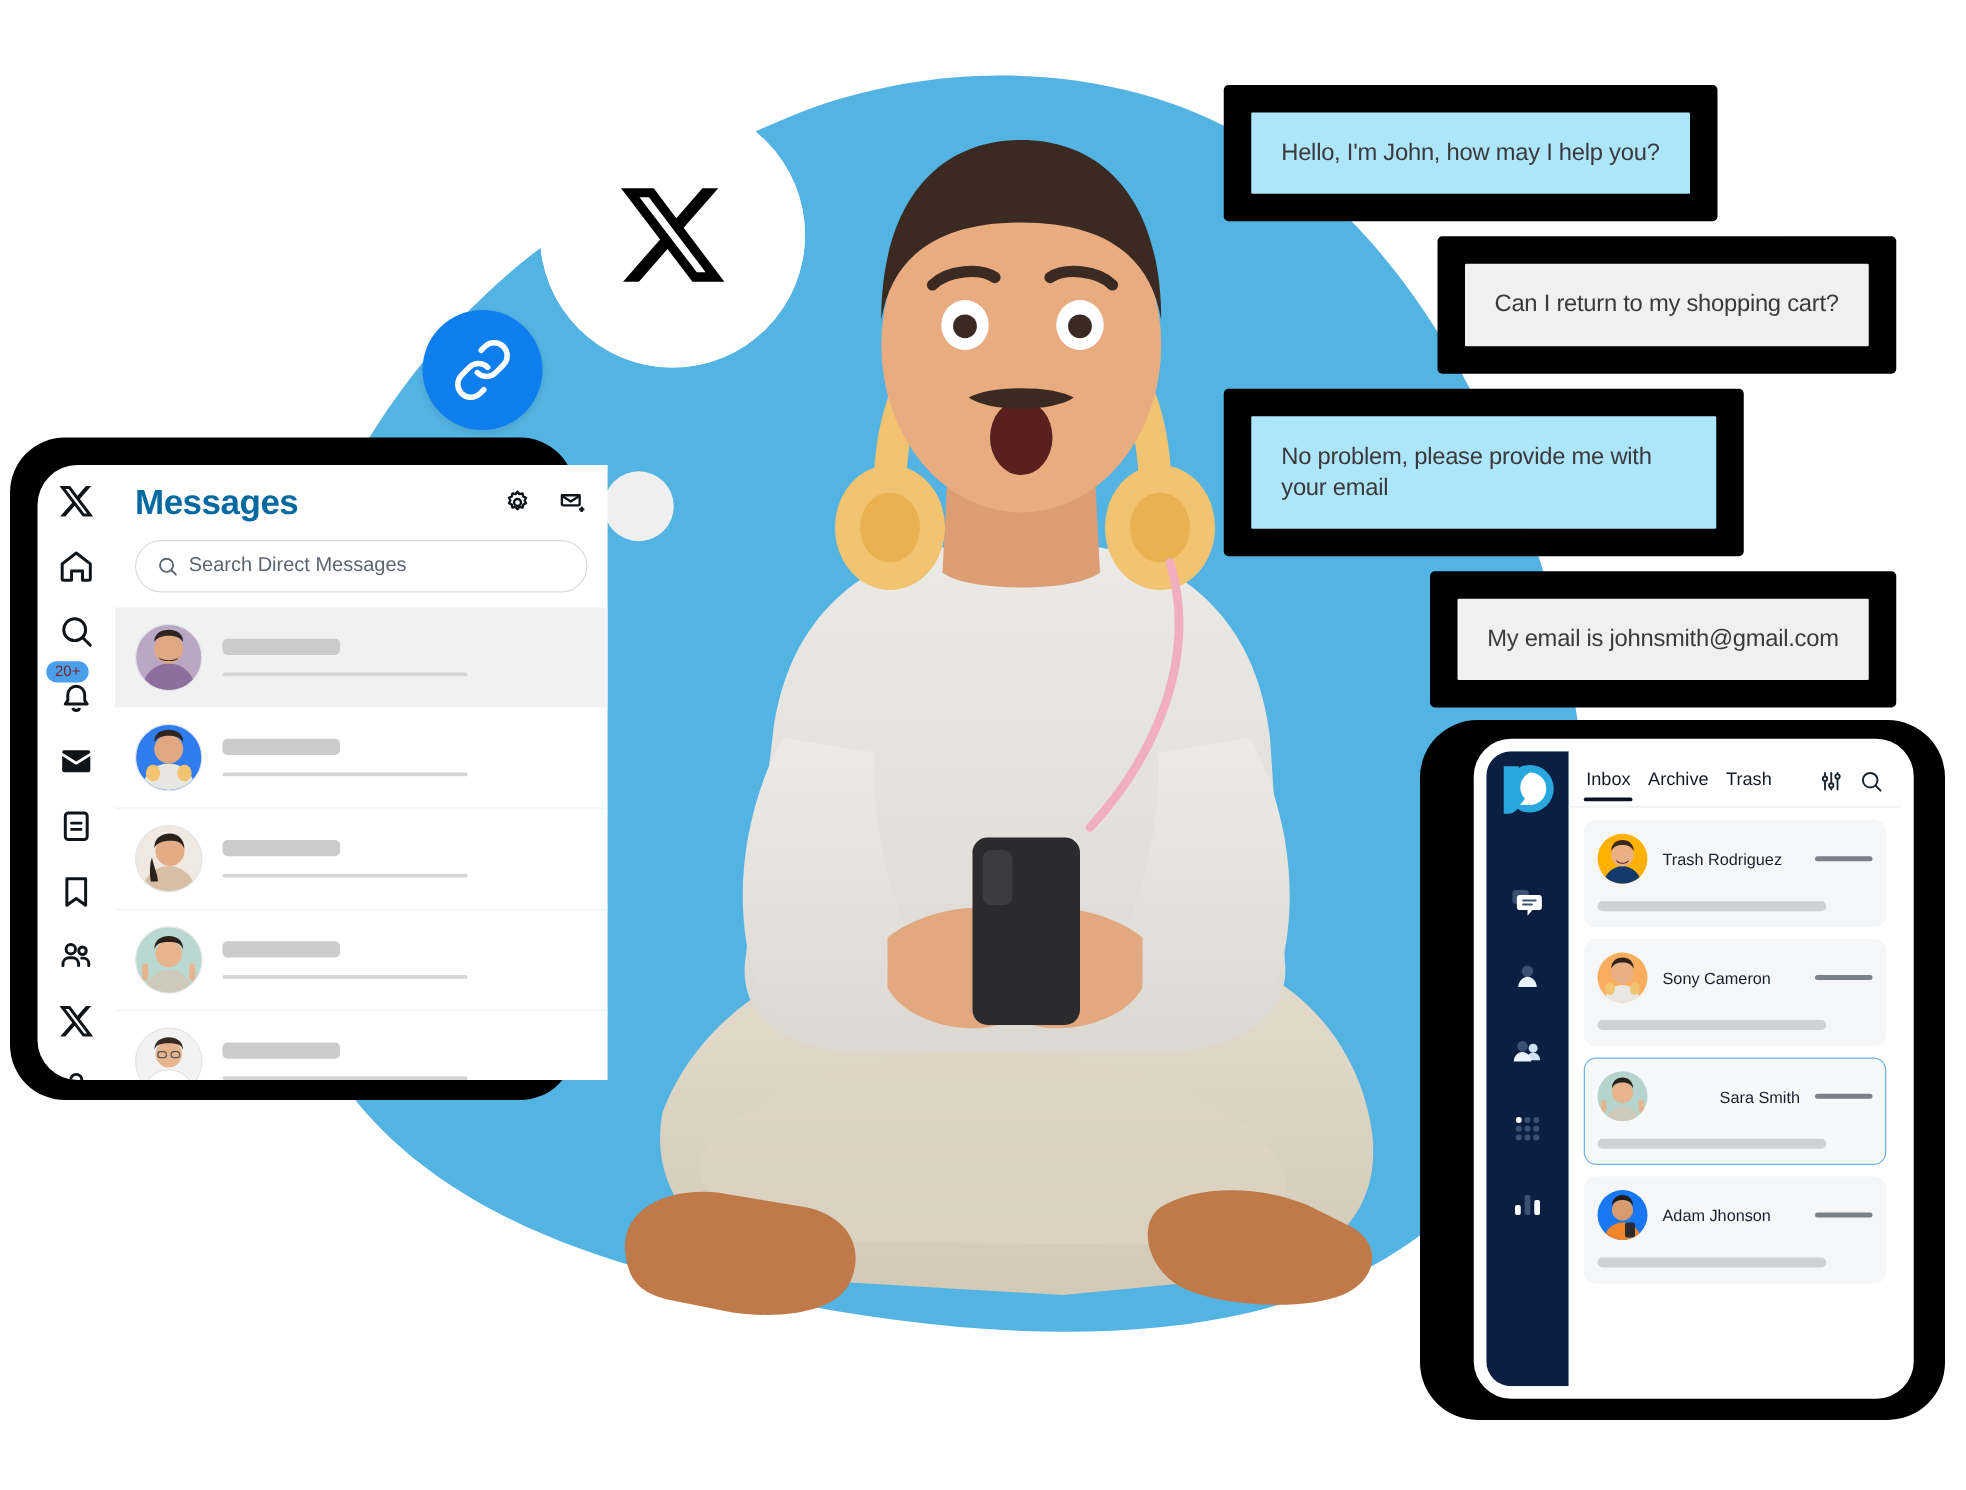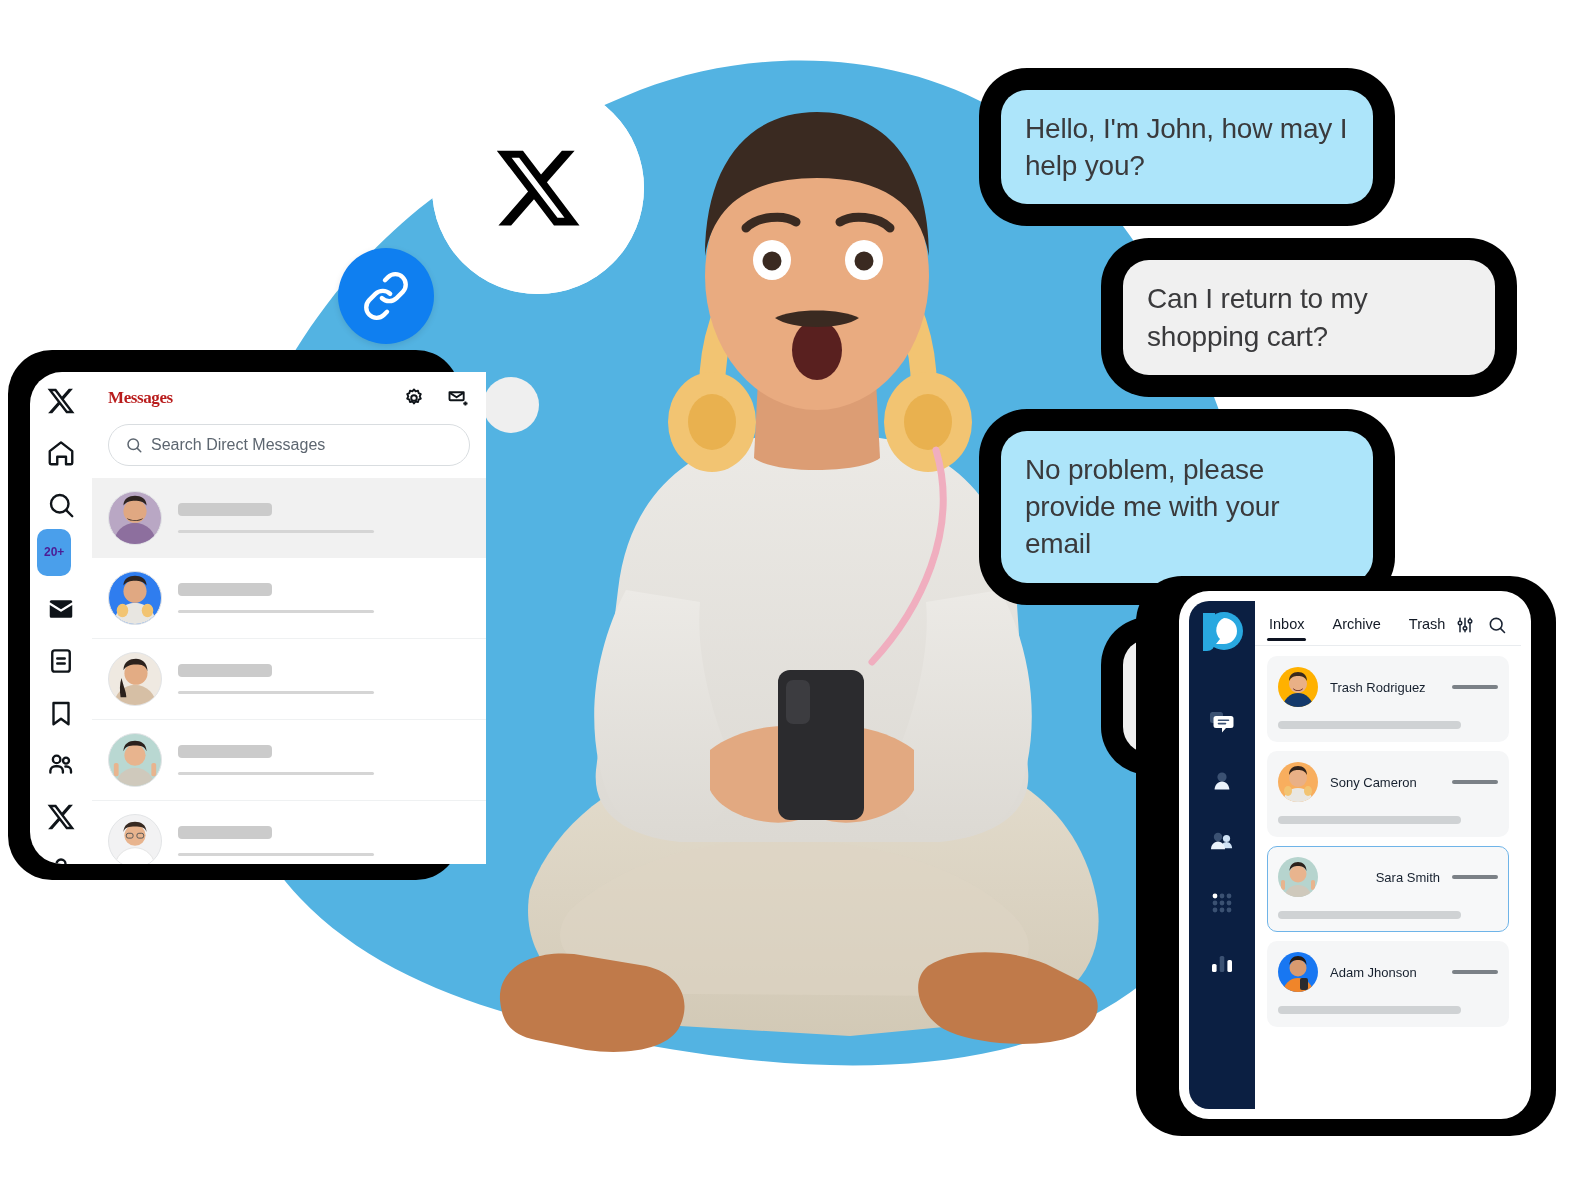--- a/index.html
+++ b/index.html
@@ -34,23 +34,23 @@
   .link-badge svg { width: 50px; height: 50px; }
 
   
   .person { position: absolute; left: 380px; top: 50px; width: 800px; height: 1070px; }
 
   
   .chat-stack { position: absolute; left: 975px; top: 90px; width: 520px; }
   .bub-row { position: relative; margin-bottom: 18px; }
   .bub {
     position: relative;
-    border-radius: 26px;
+    border-radius: 1px;
     padding: 20px 24px;
-    font-size: 28px;
+    font-size: 19px;
     line-height: 1.33;
     color: #3a3a3c;
     letter-spacing: -0.2px;
     width: max-content;
     max-width: 372px;
     
     box-shadow: 0 0 0 22px #000000;
   }
   .bub.agent { background: #ADE5FA; }
   .bub.user  { background: #F0F0F0; }
@@ -75,31 +75,31 @@
   }
   .dm-rail {
     width: 62px; flex: 0 0 62px;
     padding-top: 14px;
     display: flex; flex-direction: column; align-items: center; gap: 22px;
   }
   .rail-icon { position: relative; width: 30px; height: 30px; color: #0f1419; }
   .rail-icon svg { width: 30px; height: 30px; display: block; }
   .rail-badge {
     position: absolute; left: -9px; top: -13px;
-    background: #4A9FEB; color: #4c1d95;
-    font-size: 12px; font-weight: 700;
-    padding: 17px 7px; border-radius: 10px;
+    background: #4A9FEB; color: #7f1d1d;
+    font-size: 12px; font-weight: 400;
+    padding: 2px 7px; border-radius: 10px;
     line-height: 1.1;
   }
   .dm-main { flex: 1; min-width: 0; background:#fff; }
   .dm-head {
     display: flex; align-items: center; justify-content: space-between;
     padding: 14px 16px 10px 16px;
   }
-  .dm-title { font-size: 17px; font-weight: 700; color: #b91c1c; letter-spacing: -0.4px; font-family: Liberation Serif, serif; }
+  .dm-title { font-size: 28px; font-weight: 700; color: #0369a1; letter-spacing: -0.4px; }
   .dm-head-icons { display: flex; gap: 20px; align-items: center; color:#0f1419; }
   .dm-head-icons svg { width: 24px; height: 24px; display:block; }
   .dm-searchwrap { padding: 4px 16px 12px 16px; }
   .dm-search {
     display: flex; align-items: center; gap: 8px;
     height: 42px; border: 1px solid #d9dde0; border-radius: 21px;
     padding: 0 16px;
   }
   .dm-search svg { width: 18px; height: 18px; color:#5d6670; flex:0 0 18px; }
   .dm-search span { font-size: 16px; color: #5d6670; }
@@ -141,21 +141,21 @@
   .ib-rail-icons {
     margin-top: 54px; display: flex; flex-direction: column;
     align-items: center; gap: 34px;
   }
   .ib-rail-icons svg { width: 26px; height: 26px; display:block; }
   .ib-main { flex:1; min-width:0; display:flex; flex-direction: column; background:#fff; }
   .ib-head {
     display:flex; align-items:center; justify-content: space-between;
     padding: 14px 14px 0 14px;
   }
-  .ib-tabs { display:flex; gap: 28px; align-items: center; }
+  .ib-tabs { display:flex; gap: 14px; align-items: center; }
   .ib-tab { font-size: 14.5px; color:#131a26; padding-bottom: 12px; position: relative; }
   .ib-tab.active::after {
     content:""; position:absolute; left:-2px; right:-2px; bottom: 3px;
     height: 3px; background:#0d1321; border-radius:2px;
   }
   .ib-head-icons { display:flex; gap: 12px; align-items:center; color:#1b2433; padding-bottom: 10px; }
   .ib-head-icons svg { width: 20px; height: 20px; display:block; }
   .ib-divider { height:1px; background:#e9ecef; margin: 0 0 0 0; }
   .ib-list { padding: 10px 12px; display:flex; flex-direction: column; gap: 9px; }
   .ib-item {

